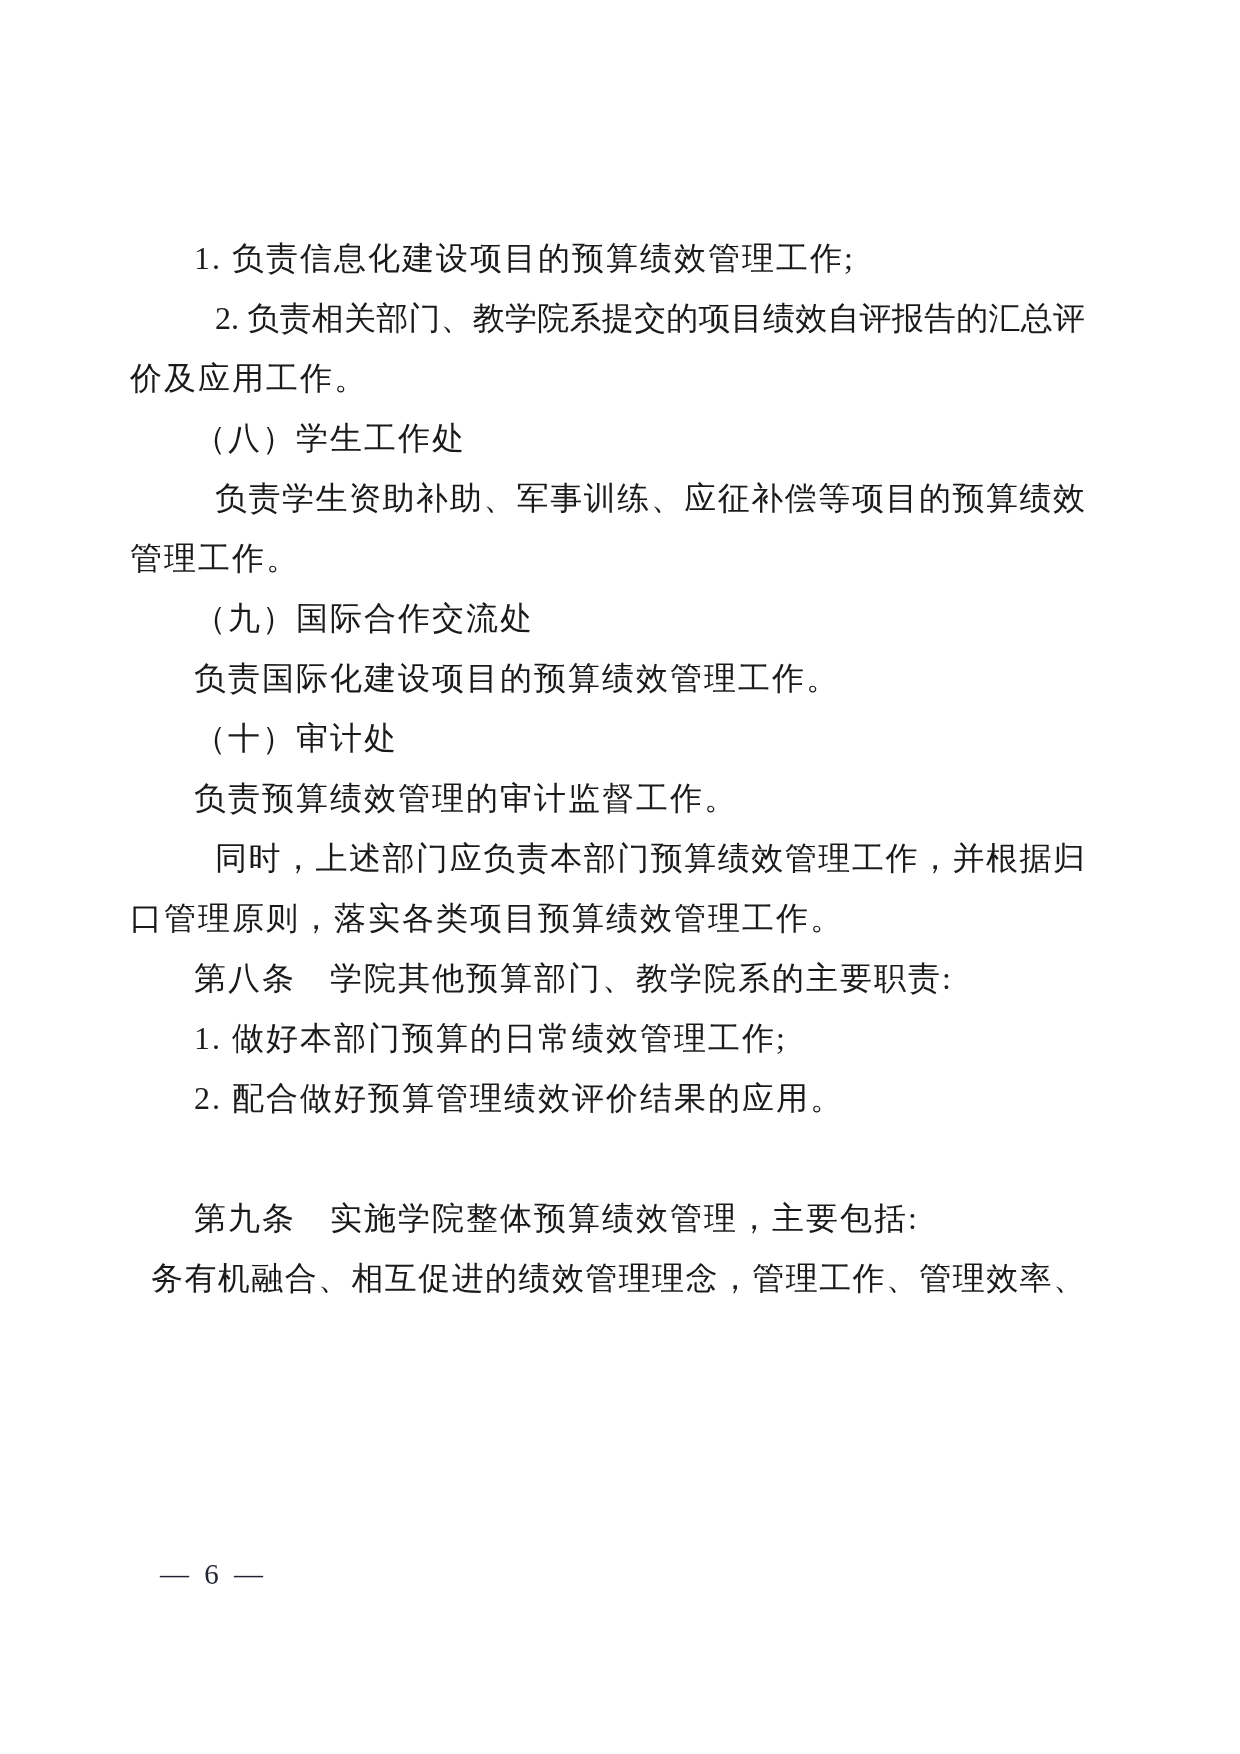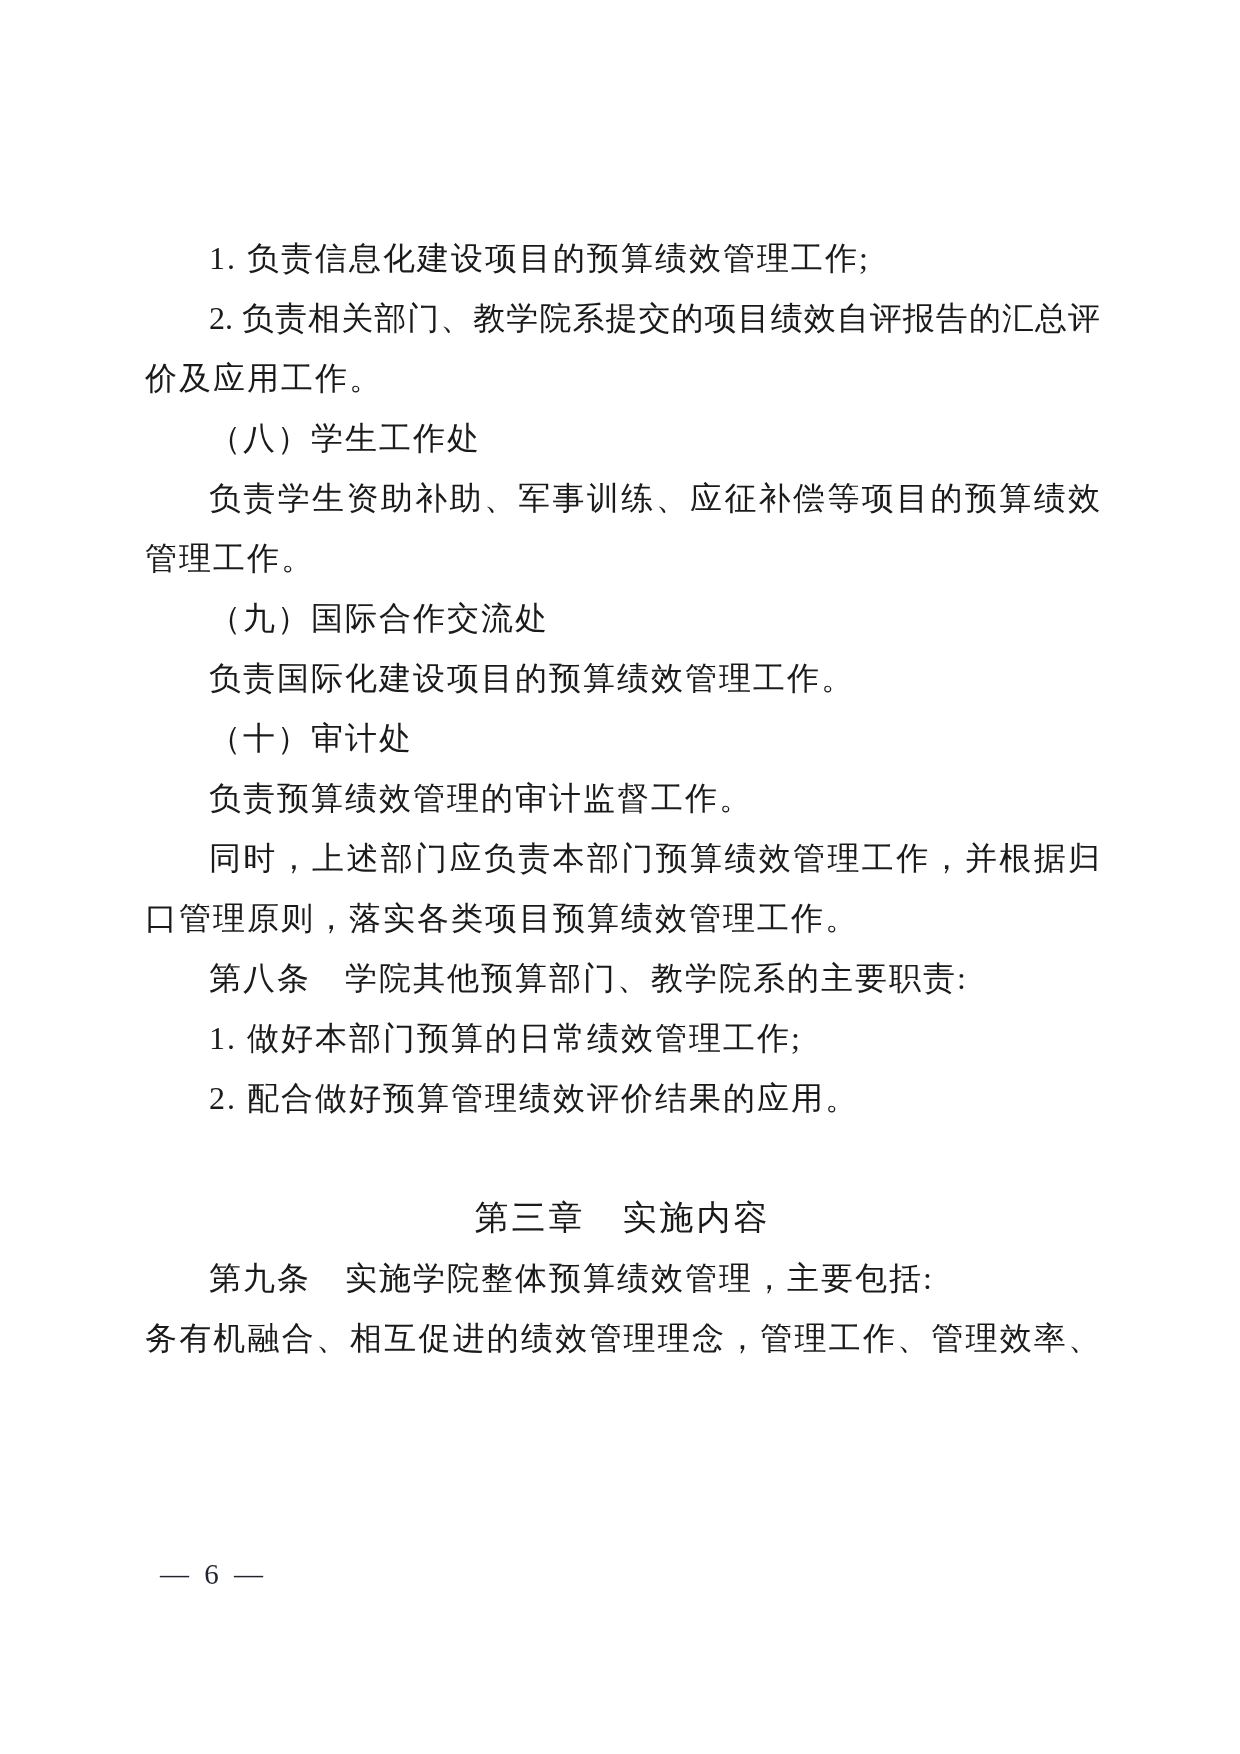--- a/index.html
+++ b/index.html
@@ -8,36 +8,37 @@
     width: 1240px;
     height: 1754px;
     margin: 0 auto;
     background: #ffffff;
     font-family: "Liberation Serif", "DejaVu Serif", serif;
     color: #1a1a1a;
     overflow: hidden;
   }
   .content {
     position: absolute;
-    left: 145px;
+    left: 130px;
     top: 228px;
     width: 955px;
   }
   .line {
     height: 60px;
     line-height: 60px;
     font-size: 32px;
     overflow: hidden;
   }
   .line:not(.fill) { letter-spacing: 2px; }
   .line.indent { text-indent: 64px; }
   .line.fill {
     text-align: justify;
     text-align-last: justify;
     text-justify: inter-character;
+    margin-left: 21px;
   }
   .line.heading { font-weight: bold; }
   .line.chapter {
     text-align: center;
     font-weight: bold;
     font-size: 34px;
     letter-spacing: 3px;
   }
   .line.spacer { height: 60px; }
   .seg.bold { font-weight: normal; }
@@ -66,18 +67,17 @@
       <div class="line heading indent"><span class="seg bold">（九）国际合作交流处</span></div>
       <div class="line body indent"><span class="seg">负责国际化建设项目的预算绩效管理工作。</span></div>
       <div class="line heading indent"><span class="seg bold">（十）审计处</span></div>
       <div class="line body indent"><span class="seg">负责预算绩效管理的审计监督工作。</span></div>
       <div class="line body indent fill"><span class="seg">同时，上述部门应负责本部门预算绩效管理工作，并根据归</span></div>
       <div class="line body"><span class="seg">口管理原则，落实各类项目预算绩效管理工作。</span></div>
       <div class="line body indent"><span class="seg bold">第八条</span><span class="seg">　学院其他预算部门、教学院系的主要职责:</span></div>
       <div class="line body indent"><span class="seg">1. 做好本部门预算的日常绩效管理工作;</span></div>
       <div class="line body indent"><span class="seg">2. 配合做好预算管理绩效评价结果的应用。</span></div>
       <div class="line spacer"></div>
-      <div class="line chapter"><span class="seg bold">第三章　实施内容</span></div>
       <div class="line body indent"><span class="seg bold">第九条</span><span class="seg">　实施学院整体预算绩效管理，主要包括:</span></div>
       <div class="line body fill"><span class="seg">务有机融合、相互促进的绩效管理理念，管理工作、管理效率、</span></div>
     </div>
   <div class="footer">— 6 —</div>
 </div>
 
 </body></html>

